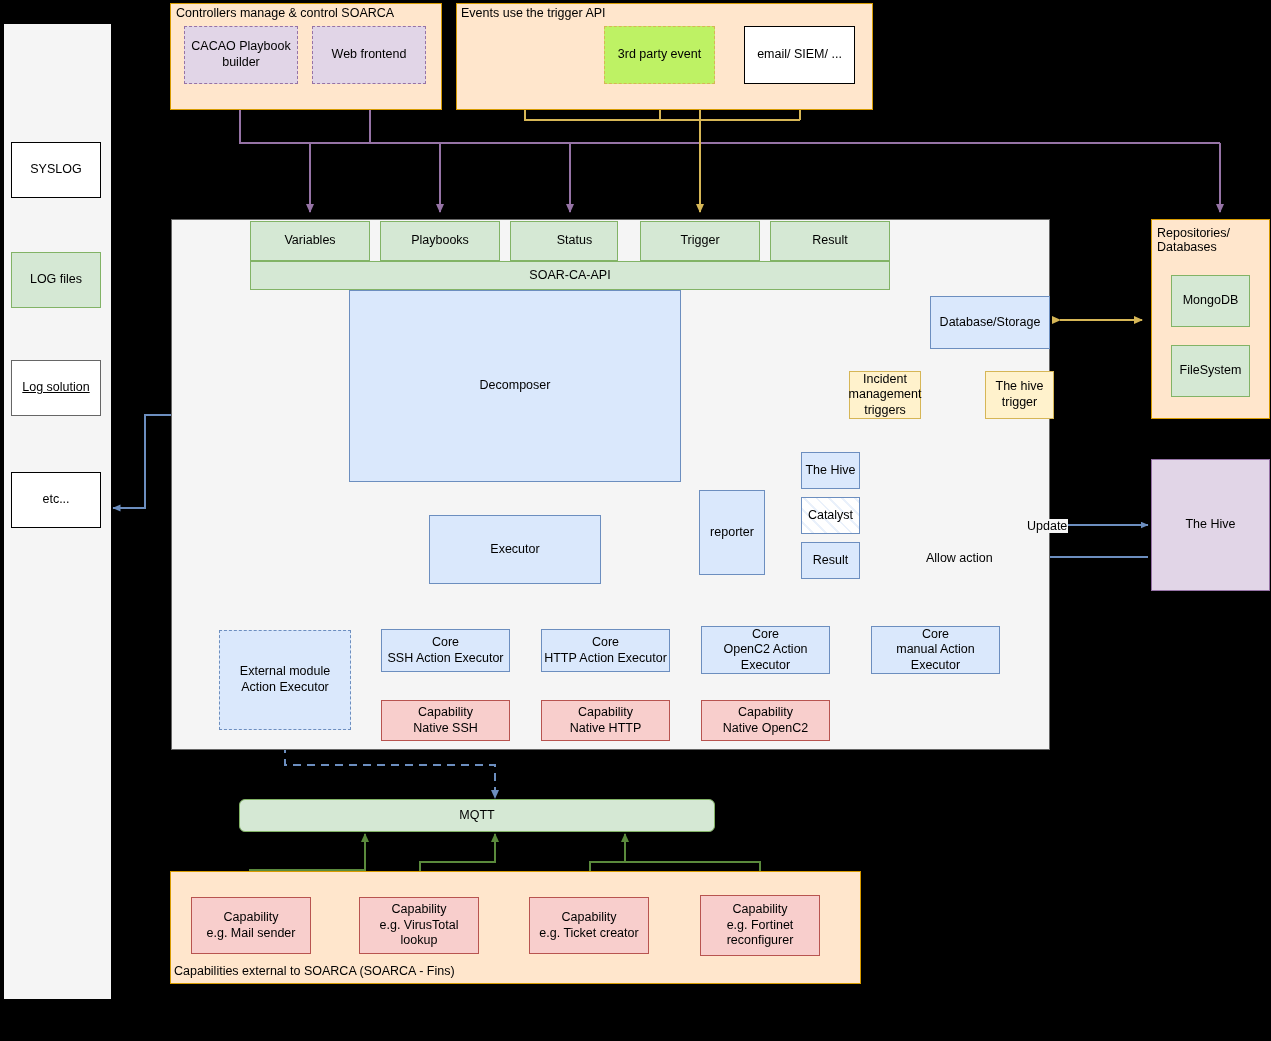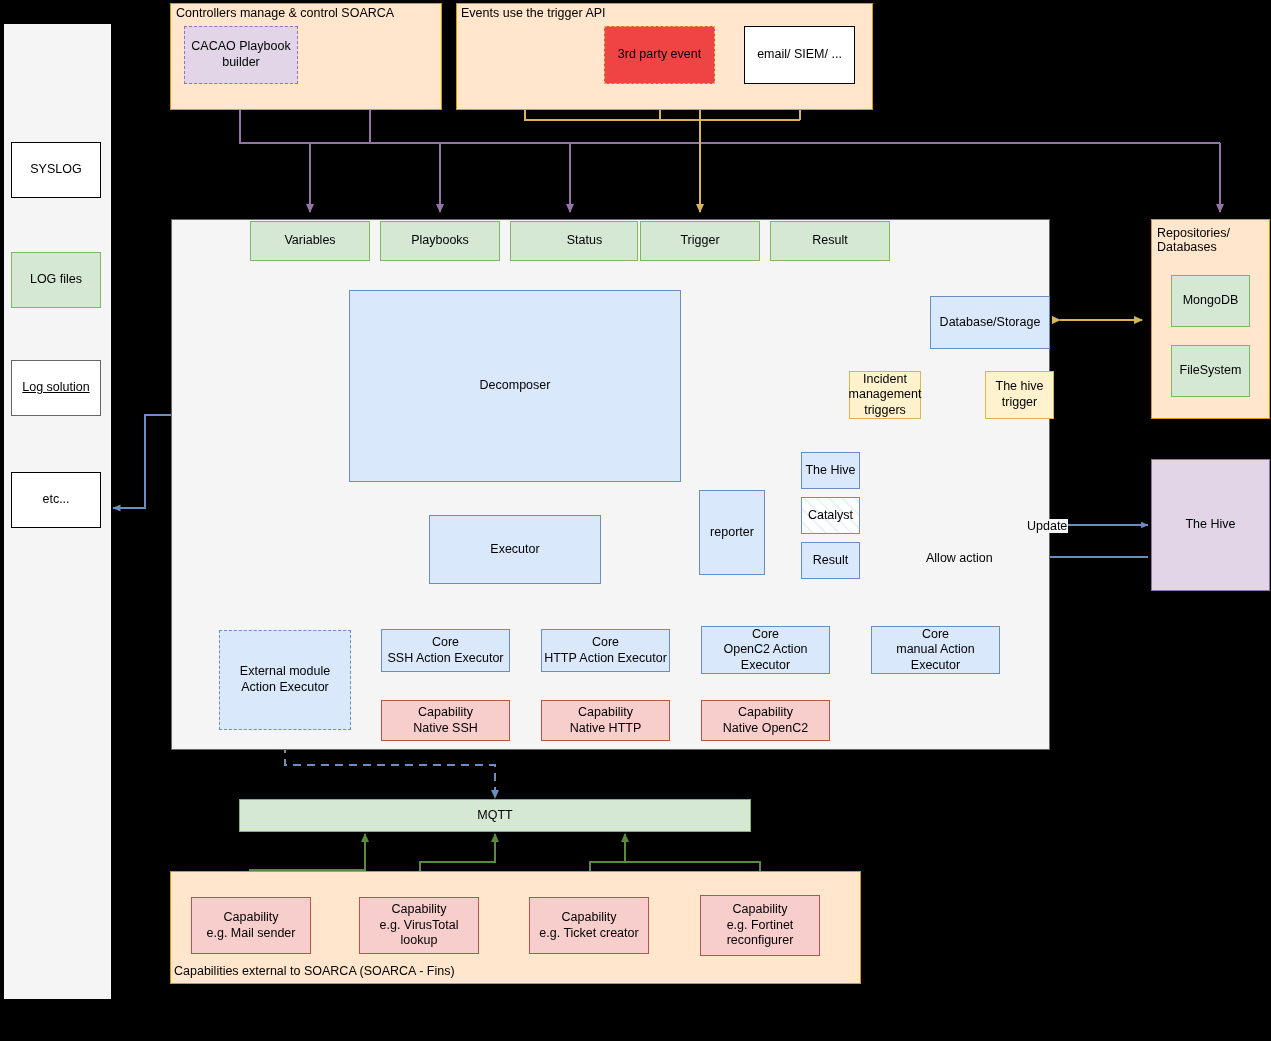--- a/index.html
+++ b/index.html
@@ -9,21 +9,21 @@
   .box{position:absolute;box-sizing:border-box;display:flex;align-items:center;
        justify-content:center;text-align:center;font-size:12.5px;line-height:1.25;
        padding:2px;}
   svg.wires{position:absolute;left:0;top:0;width:1271px;height:1041px;overflow:visible;}
 
   
   .grp-orange{background:#ffe6cc;border:1px solid #d79b00;}
   .purple{background:#e1d5e7;border:1px solid #9673a6;}
   .purple-dash{background:#e1d5e7;border:1px dashed #9673a6;}
   .yellow{background:#fff2cc;border:1px solid #d6b656;}
-  .yellow-dash{background:#ef4444;border:1px dashed #d6b656;}
+  .yellow-dash{background:#bef264;border:1px dashed #d6b656;}
   .white{background:#ffffff;border:1px solid #000000;}
   .white-gray{background:#ffffff;border:1px solid #666666;text-decoration:underline;}
   .green{background:#d5e8d4;border:1px solid #82b366;}
   .blue{background:#dae8fc;border:1px solid #6c8ebf;}
   .blue-dash{background:#dae8fc;border:1px dashed #6c8ebf;}
   .red{background:#f8cecc;border:1px solid #b85450;}
   .panel{background:#f5f5f5;border:1px solid #666666;}
   .sidepanel{background:#f5f5f5;border:1px solid #f5f5f5;}
   .hatch{background:#ffffff;border:1px solid #6c8ebf;
          background-image:repeating-linear-gradient(45deg,
@@ -159,46 +159,52 @@
   <div class="box white" style="left:11px;top:472px;width:90px;height:56px;">
     <span>etc...</span>
   </div>
 
   <div class="box grp-orange" style="left:170px;top:3px;width:272px;height:107px;"></div>
   <div class="grp-title" style="left:176px;top:6px;">Controllers manage &amp; control SOARCA</div>
   <div class="box purple-dash" style="left:184px;top:26px;width:114px;height:58px;white-space:pre-line;">
     <span>CACAO Playbook
 builder</span>
   </div>
+  <div class="box purple-dash" style="left:312px;top:26px;width:114px;height:58px;">
+    <span>Web frontend</span>
+  </div>
 
   <div class="box grp-orange" style="left:456px;top:3px;width:417px;height:107px;"></div>
   <div class="grp-title" style="left:461px;top:6px;">Events use the trigger API</div>
   <div class="box yellow-dash" style="left:604px;top:26px;width:111px;height:58px;">
     <span>3rd party event</span>
   </div>
   <div class="box white" style="left:744px;top:26px;width:111px;height:58px;">
     <span>email/ SIEM/ ...</span>
   </div>
 
   <div class="box panel" style="left:171px;top:219px;width:879px;height:531px;"></div>
 
   <div class="box green" style="left:250px;top:221px;width:120px;height:40px;">
     <span>Variables</span>
   </div>
   <div class="box green" style="left:380px;top:221px;width:120px;height:40px;">
     <span>Playbooks</span>
   </div>
-  <div class="box green" style="left:510px;top:221px;width:128px;height:40px;padding-left:23px;">
+  <div class="box green" style="left:510px;top:221px;width:108px;height:40px;padding-left:23px;">
     <span>Status</span>
   </div>
   <div class="box green" style="left:640px;top:221px;width:120px;height:40px;">
     <span>Trigger</span>
   </div>
   <div class="box green" style="left:770px;top:221px;width:120px;height:40px;">
     <span>Result</span>
+  </div>
+  <div class="box green" style="left:250px;top:261px;width:640px;height:29px;">
+    <span>SOAR-CA-API</span>
   </div>
 
   <div class="box blue" style="left:349px;top:290px;width:332px;height:192px;">
     <span>Decomposer</span>
   </div>
   <div class="box blue" style="left:429px;top:515px;width:172px;height:69px;">
     <span>Executor</span>
   </div>
   <div class="box blue" style="left:699px;top:490px;width:66px;height:85px;">
     <span>reporter</span>
@@ -275,21 +281,21 @@
     <span>MongoDB</span>
   </div>
   <div class="box green" style="left:1171px;top:345px;width:79px;height:52px;">
     <span>FileSystem</span>
   </div>
 
   <div class="box purple" style="left:1151px;top:459px;width:119px;height:132px;">
     <span>The Hive</span>
   </div>
 
-  <div class="box green" style="left:239px;top:799px;width:512px;height:33px;">
+  <div class="box green" style="left:239px;top:799px;width:476px;height:33px;border-radius:6px;">
     <span>MQTT</span>
   </div>
 
   <div class="box grp-orange" style="left:170px;top:871px;width:691px;height:113px;"></div>
   <div class="grp-title" style="left:174px;top:964px;">Capabilities external to SOARCA (SOARCA - Fins)</div>
   <div class="box red" style="left:191px;top:897px;width:120px;height:57px;white-space:pre-line;">
     <span>Capability
 e.g. Mail sender</span>
   </div>
   <div class="box red" style="left:359px;top:897px;width:120px;height:57px;white-space:pre-line;">

